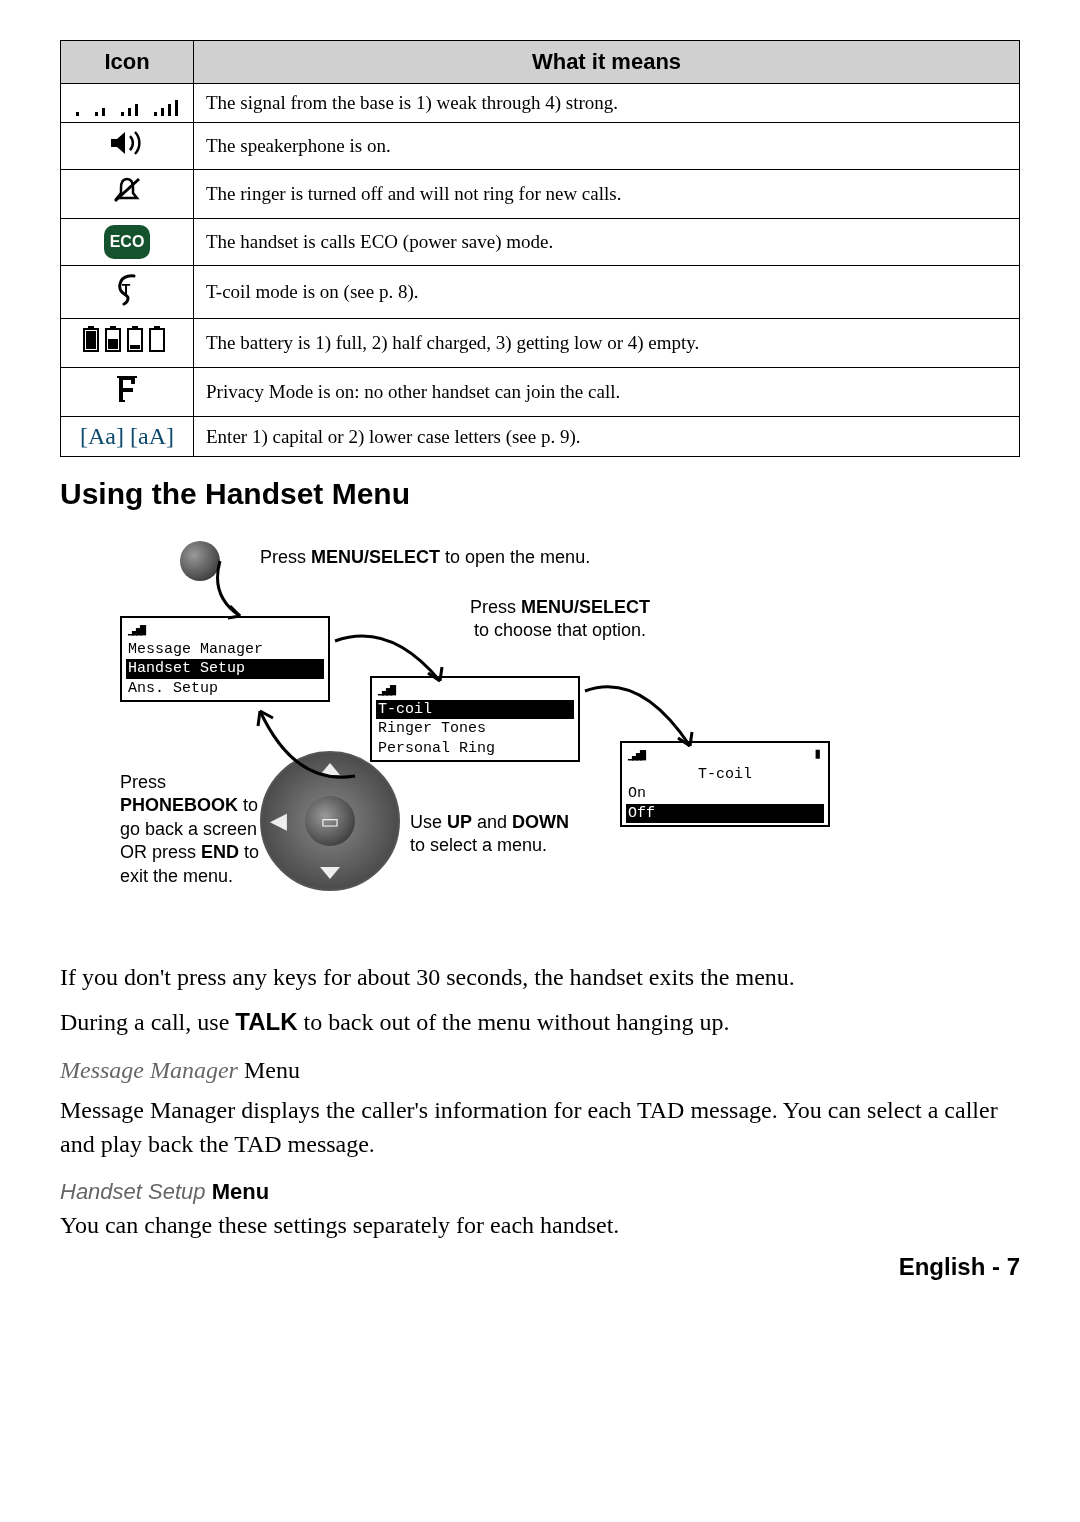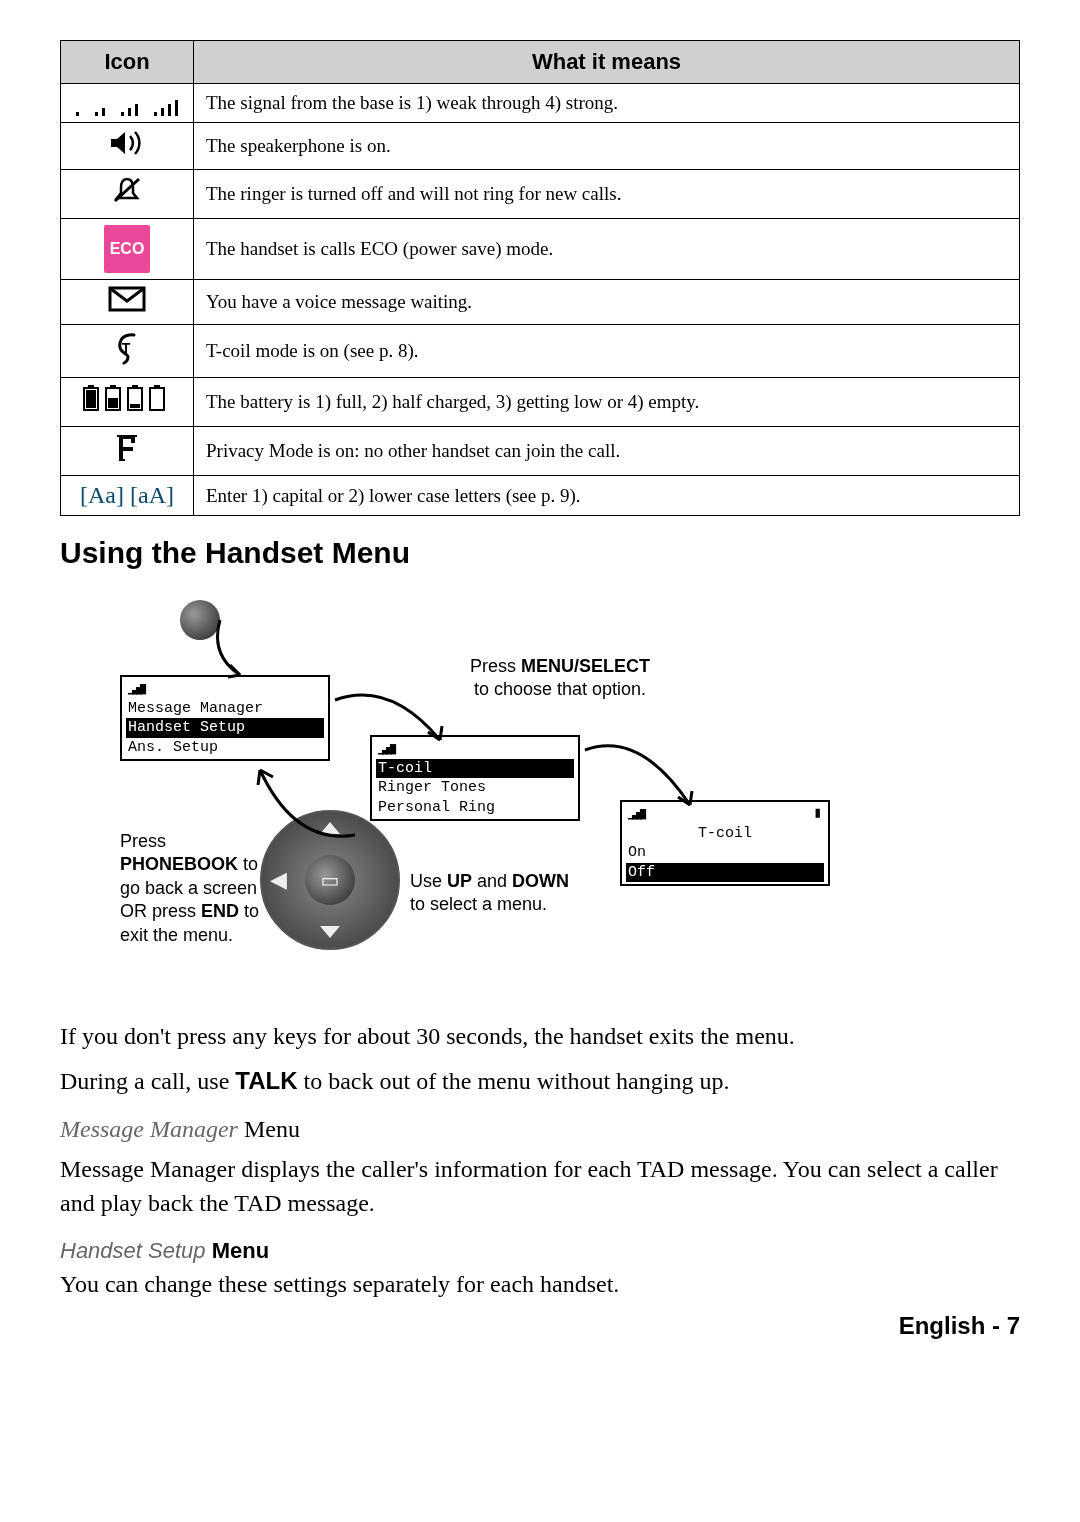--- a/index.html
+++ b/index.html
@@ -124,23 +124,23 @@
   .footer {
     text-align: right;
     font-family: Arial, sans-serif;
     font-weight: bold;
     font-size: 24px;
     margin-top: 10px;
   }
   .italic-gray { color: #0c4a6e; font-family: Georgia, serif; font-size: 24px; }
   .eco-badge {
     display: inline-block;
-    background: #ec4899; color: #fff;
+    background: #14532d; color: #fff;
     font-family: Arial, sans-serif; font-weight: bold;
-    font-size: 16px; padding: 15px 6px; border-radius: 2px;
+    font-size: 16px; padding: 8px 6px; border-radius: 10px;
   }
   .signal-bars span { display: inline-block; width: 3px; background: #000; margin: 0 2px; vertical-align: bottom;}
 </style>
 </head>
 <body>
 
 <table>
   <thead>
     <tr>
       <th>Icon</th>
@@ -176,29 +176,20 @@
             <line x1="5" y1="25" x2="29" y2="3" stroke="#000" stroke-width="3"></line>
           </svg>
       </td>
       <td>The ringer is turned off and will not ring for new calls.</td>
     </tr>
     <tr>
       <td class="icon-cell">
         <span class="eco-badge">ECO</span>
       </td>
       <td>The handset is calls ECO (power save) mode.</td>
-    </tr>
-    <tr>
-      <td class="icon-cell">
-        <svg width="38" height="26" viewBox="0 0 38 26">
-            <rect x="2" y="2" width="34" height="22" fill="none" stroke="#000" stroke-width="3"></rect>
-            <path d="M3 3 L19 15 L35 3" fill="none" stroke="#000" stroke-width="3"></path>
-          </svg>
-      </td>
-      <td>You have a voice message waiting.</td>
     </tr>
     <tr>
       <td class="icon-cell">
         <svg width="26" height="34" viewBox="0 0 26 34">
             <path d="M20 4 C20 4 8 2 6 12 C4 22 14 22 14 26 C14 30 10 32 10 32" fill="none" stroke="#000" stroke-width="3" stroke-linecap="round"></path>
             <text x="12" y="22" font-family="Arial" font-size="14" font-weight="bold" text-anchor="middle">T</text>
           </svg>
       </td>
       <td>T-coil mode is on (see p. 8).</td>
     </tr>
@@ -251,20 +242,23 @@
     </tr>
   </tbody>
 </table>
 
 <h2>Using the Handset Menu</h2>
 
 <div class="diagram">
 
   <div class="speaker" style="left:120px; top:20px;"></div>
 
+  <div class="caption" style="left:200px; top:25px;">
+    <span>Press </span><b>MENU/SELECT</b><span> to open the menu.</span>
+  </div>
 
   <div class="caption" style="left:400px; top:75px; width:200px; text-align:center;">
     <span>Press </span><b>MENU/SELECT</b><span> to choose that option.</span>
   </div>
 
   <div class="screen" style="left:60px; top:95px; width:210px;">
     <div class="row"><span class="sig"></span></div>
     <div class="row">Message Manager</div>
     <div class="row inv">Handset Setup</div>
     <div class="row">Ans. Setup</div>

